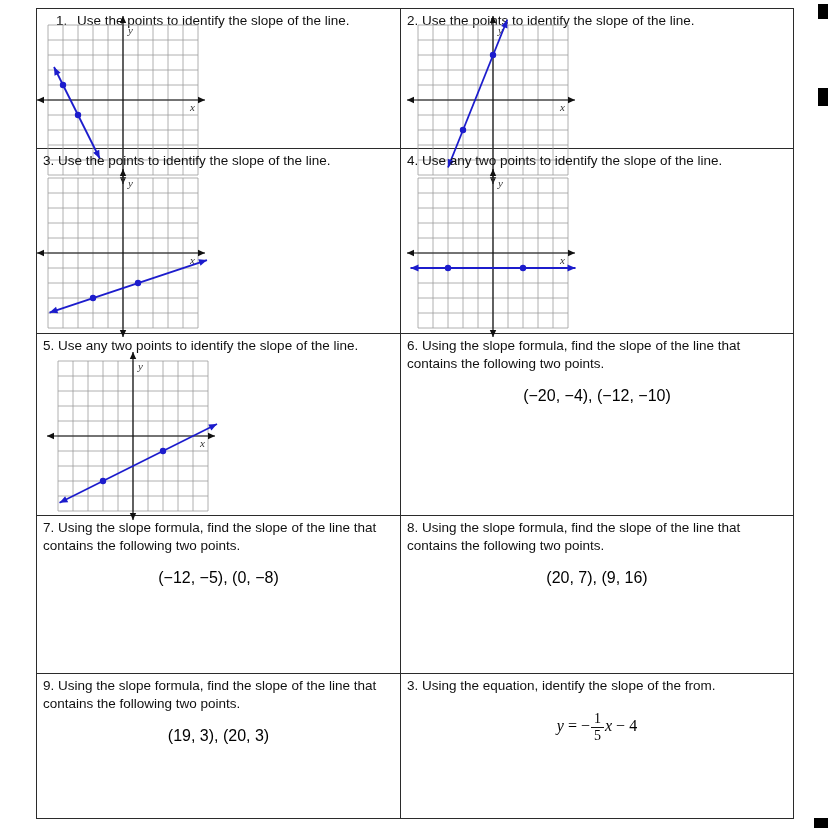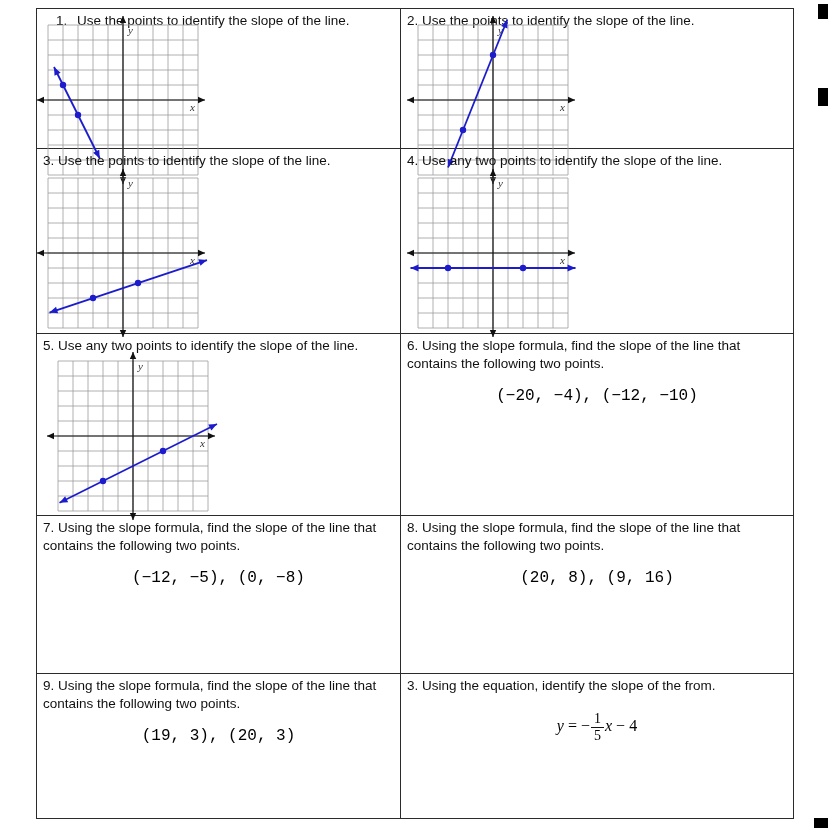--- a/index.html
+++ b/index.html
@@ -14,21 +14,21 @@
 
   
   .quiz-table{position:absolute;left:36px;top:8px;width:757px;border-collapse:collapse;table-layout:fixed;}
   .quiz-table td{border:1px solid #2b2b2b;vertical-align:top;padding:0;position:relative;}
 
   .prob{font-size:13.5px;line-height:1.35;padding:3px 10px 0 6px;}
   .pnum{display:inline-block;min-width:15px;}
   .indent1 .prob{padding-left:19px;}
   .indent1 .pnum{min-width:21px;}
 
-  .pts{font-family:Liberation Mono, monospace;font-size:16px;text-align:center;margin-top:14px;color:#000;}
+  .pts{font-family:Liberation Sans, sans-serif;font-size:16px;text-align:center;margin-top:14px;color:#000;}
 
   .eqn{font-family:"Liberation Serif",serif;font-size:16px;text-align:center;margin-top:16px;color:#000;}
   .eqn i{font-style:italic;}
   .frac{display:inline-block;vertical-align:middle;text-align:center;font-size:14px;line-height:1.1;margin:0 1px;}
   .frac .fnum{display:block;padding:0 3px;border-bottom:1px solid #111;}
   .frac .fden{display:block;}
 
   .graph-box{position:absolute;}
   .axis-label{font-family:"Liberation Serif",serif;font-style:italic;font-size:11px;fill:#333;}
 
@@ -276,21 +276,21 @@
       <td>
         <div class="prob">
           <span class="pnum">7.</span><span>Using the slope formula, find the slope of the line that contains the following two points.</span>
         </div>
         <div class="pts">(−12, −5), (0, −8)</div>
       </td>
       <td>
         <div class="prob">
           <span class="pnum">8.</span><span>Using the slope formula, find the slope of the line that contains the following two points.</span>
         </div>
-        <div class="pts">(20, 8), (9, 16)</div>
+        <div class="pts">(20, 7), (9, 16)</div>
       </td>
     </tr>
 
     <tr style="height:145px">
       <td>
         <div class="prob">
           <span class="pnum">9.</span><span>Using the slope formula, find the slope of the line that contains the following two points.</span>
         </div>
         <div class="pts">(19, 3), (20, 3)</div>
       </td>

